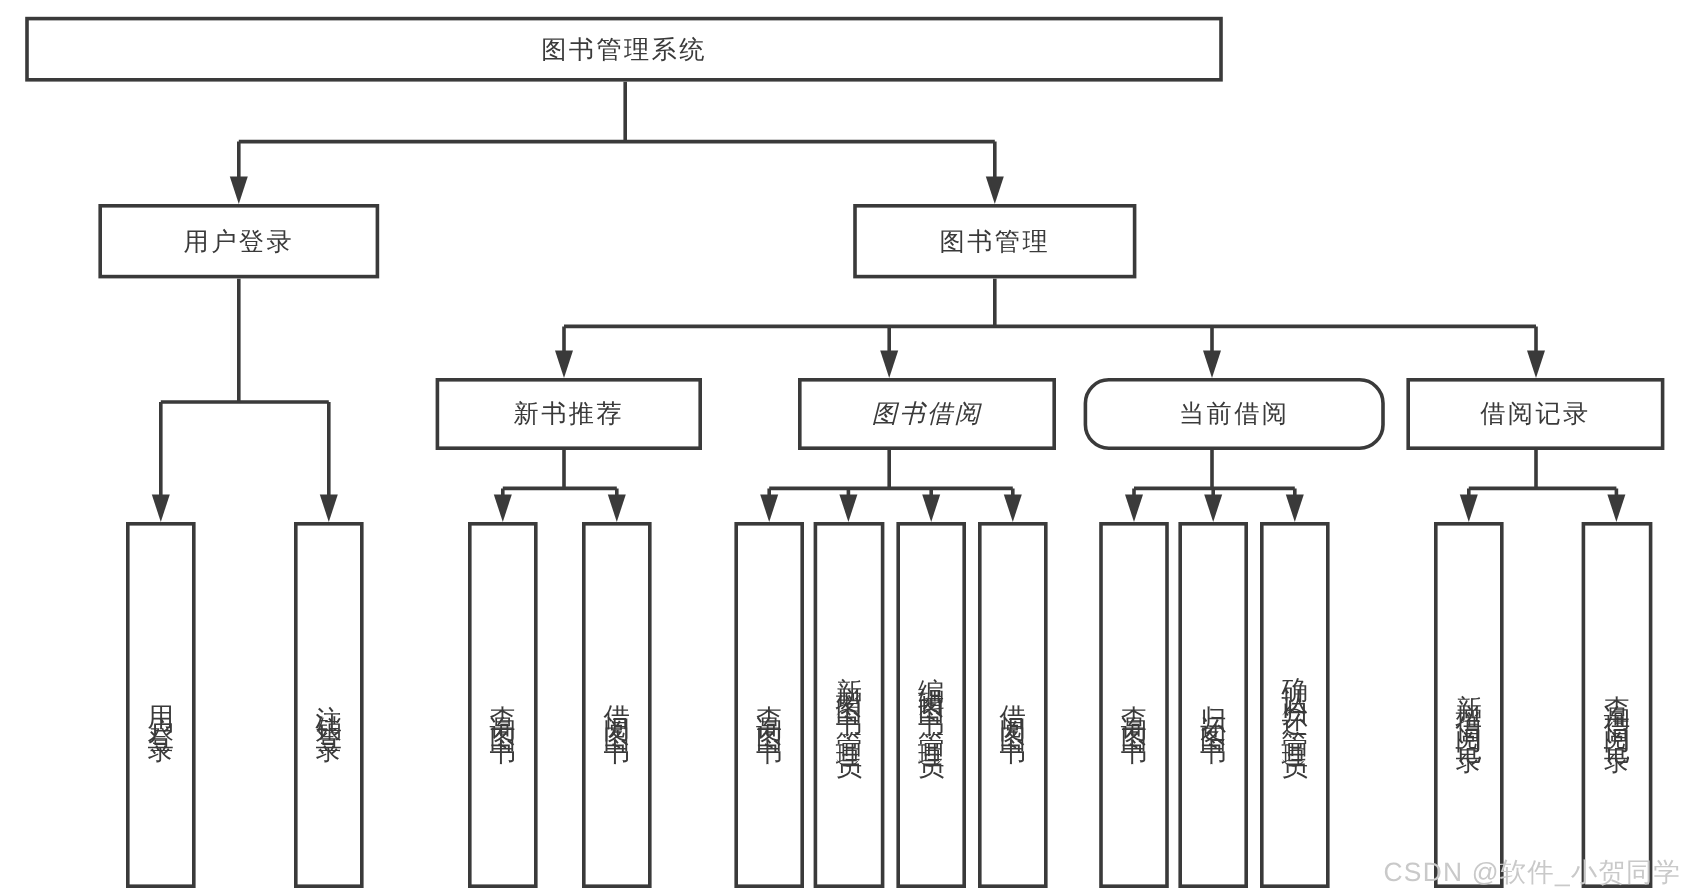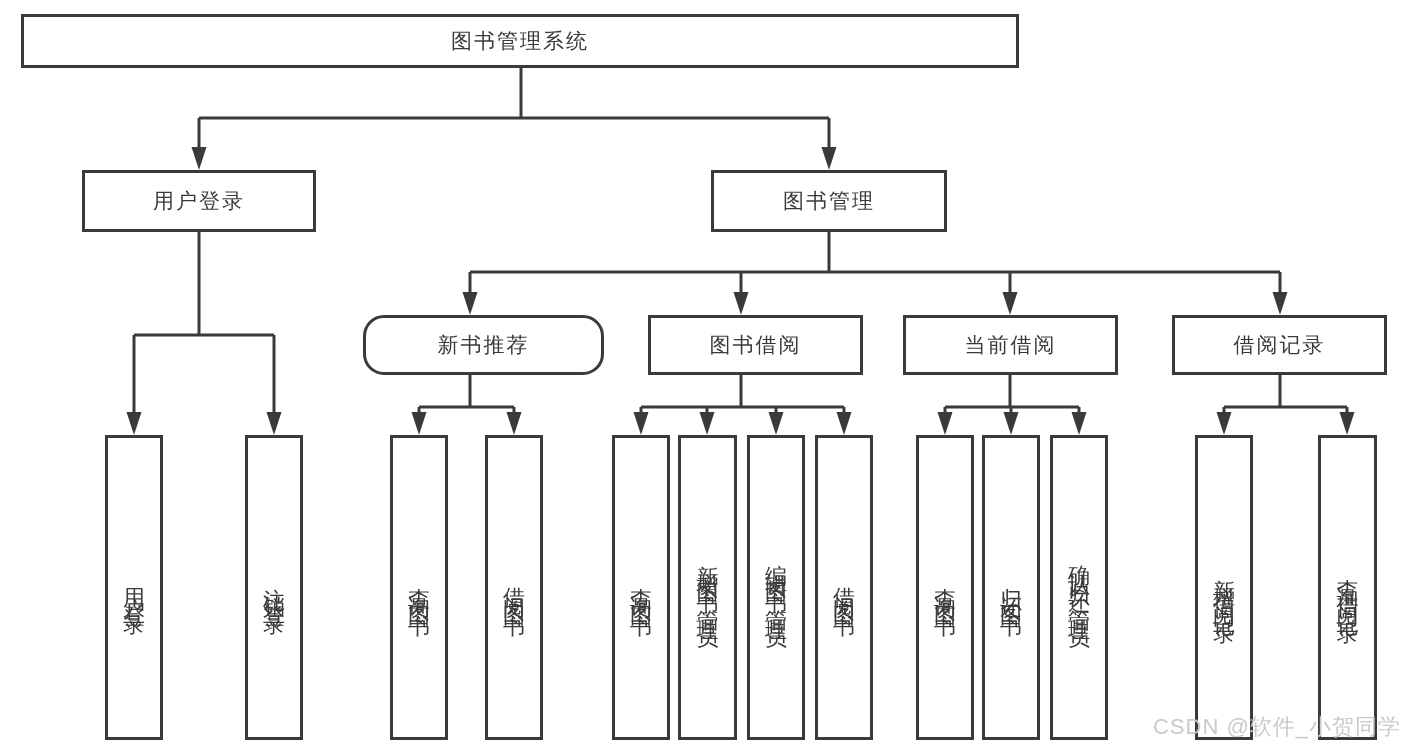--- a/index.html
+++ b/index.html
@@ -97,23 +97,23 @@
     <path class="connector" d="M1280 375 V407 M1224 407 H1347 M1224 407 V413 M1347 407 V413"></path>
     <polygon class="arrowhead" points="1216.5,412 1231.5,412 1224,435"></polygon>
     <polygon class="arrowhead" points="1339.5,412 1354.5,412 1347,435"></polygon>
   </svg>
 
   <div class="box" style="left:21px; top:14px; width:998px; height:54px;">图书管理系统</div>
 
   <div class="box" style="left:82px; top:170px; width:234px; height:62px;">用户登录</div>
   <div class="box" style="left:711px; top:170px; width:236px; height:62px;text-align:center;">图书管理</div>
 
-  <div class="box" style="left:363px; top:315px; width:241px; height:60px;border-radius:21px;">新书推荐</div>
-  <div class="box" style="left:648px; top:315px; width:215px; height:60px;">图书借阅</div>
-  <div class="box" style="left:903px; top:315px; width:215px; height:60px;">当前借阅</div>
+  <div class="box" style="left:363px; top:315px; width:222px; height:60px;">新书推荐</div>
+  <div class="box" style="left:665px; top:315px; width:215px; height:60px;font-style:italic;">图书借阅</div>
+  <div class="box" style="left:903px; top:315px; width:251px; height:60px;border-radius:21px;">当前借阅</div>
   <div class="box" style="left:1172px; top:315px; width:215px; height:60px;">借阅记录</div>
 
   <div class="box v" style="left:105px; top:435px; width:58px; height:305px;">用户登录</div>
   <div class="box v" style="left:245px; top:435px; width:58px; height:305px;">注销登录</div>
 
   <div class="box v" style="left:390px; top:435px; width:58px; height:305px;">查询图书</div>
   <div class="box v" style="left:485px; top:435px; width:58px; height:305px;">借阅图书</div>
 
   <div class="box v" style="left:612px; top:435px; width:58px; height:305px;">查询图书</div>
   <div class="box v" style="left:678px; top:435px; width:59px; height:305px;">新增图书（管理员）</div>

